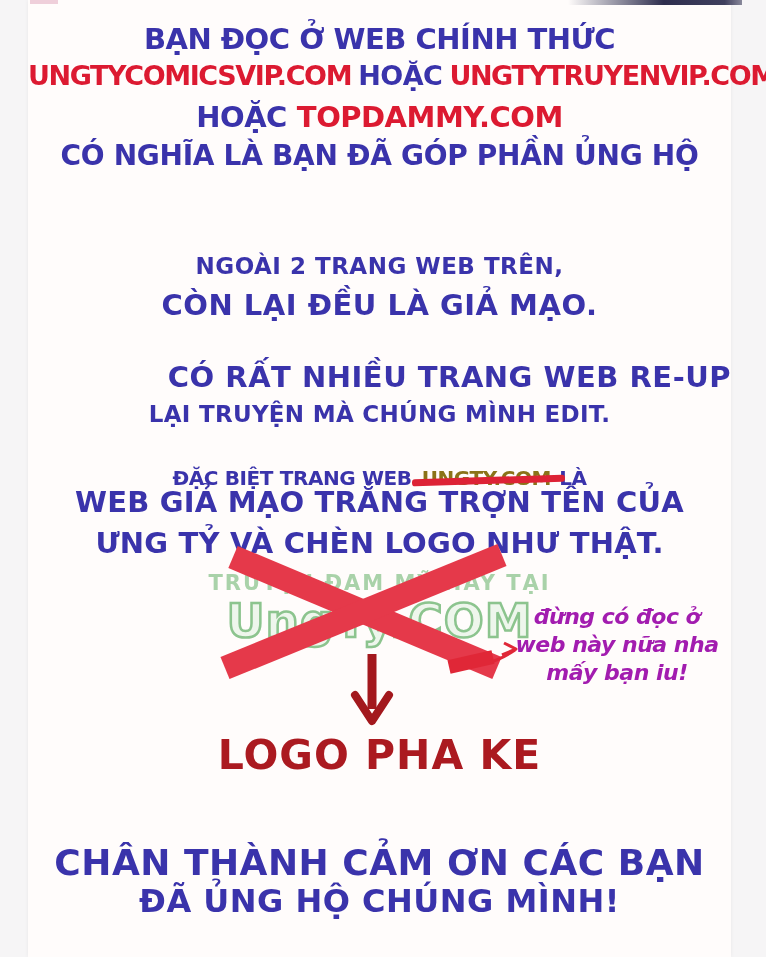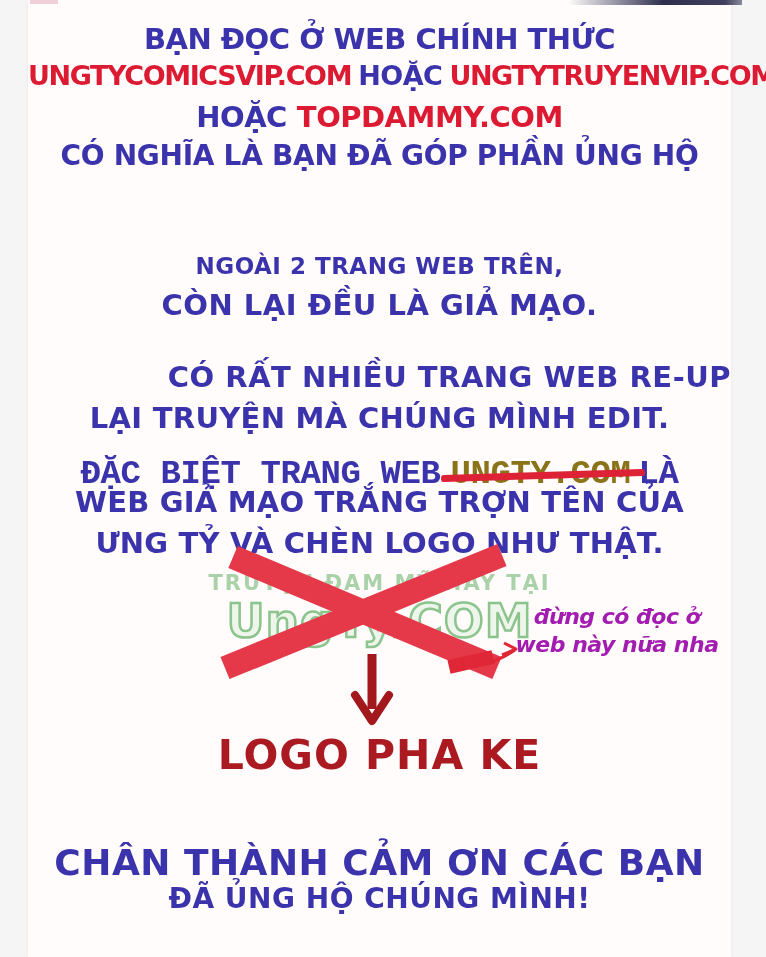--- a/index.html
+++ b/index.html
@@ -31,22 +31,22 @@
   .hdr1{top:22px;font-size:29px;letter-spacing:-.5px;}
   .hdr2{top:60px;font-size:27px;letter-spacing:-1.4px;}
   .hdr2 .or{margin:0 7px;letter-spacing:-.5px;}
   .hdr3{top:100px;font-size:29px;letter-spacing:-.5px;}
   .hdr3 .or{margin-right:10px;}
   .hdr4{top:139px;font-size:28px;letter-spacing:-.3px;}
   .hdr5{top:179px;font-size:28px;letter-spacing:-.3px;}
   .not1{top:242px;font-size:23px;letter-spacing:.5px;margin-top:11px;}
   .not2{top:288px;font-size:29px;letter-spacing:.5px;}
   .war1{top:360px;font-size:29px;letter-spacing:.5px;text-align:right;}
-  .war2{top:401px;font-size:29px;letter-spacing:.3px;}
-  .war3{top:455px;font-size:34px;letter-spacing:-.4px;font-family:Liberation Mono, monospace;}
+  .war2{top:401px;font-size:23px;letter-spacing:.3px;}
+  .war3{top:466px;font-size:20px;letter-spacing:-.4px;}
   .war4{top:485px;font-size:29px;letter-spacing:.2px;}
   .war5{top:526px;font-size:29px;letter-spacing:.2px;}
   .olive{color:#8a7318;}
   .strike{position:relative;display:inline-block;margin:0 8px 0 10px;}
   .strike::after{
     content:"";position:absolute;left:-10px;right:-14px;top:46%;height:7px;
     background:#dd2235;transform:rotate(-1.8deg);border-radius:3px;
   }
   .logo-tagline{
     top:571px;font-size:21px;letter-spacing:2px;
@@ -60,21 +60,21 @@
   }
   .note{
     position:absolute;left:512px;top:603px;width:210px;
     text-align:center;font-weight:bold;font-style:italic;
     font-size:22px;line-height:28px;color:#a21caf;letter-spacing:-.5px;
   }
   .fake-label{
     top:731px;font-size:41px;letter-spacing:1px;color:#ab1a20;text-align:center;
   }
   .foot1{top:842px;font-size:36px;letter-spacing:.5px;}
-  .foot2{top:882px;font-size:28px;letter-spacing:.5px;}
+  .foot2{top:882px;font-size:32px;letter-spacing:.5px;}
   .overlay{position:absolute;left:0;top:0;pointer-events:none;}
 </style>
 </head>
 <body>
 
 <div class="page">
   <div class="paper"></div>
   <div class="edge-mark-pink"></div>
   <div class="edge-mark-navy"></div>
 
@@ -91,20 +91,21 @@
   <div class="line war3"><span class="blue">ĐẶC BIỆT TRANG WEB</span><span class="olive strike">UNGTY.COM</span><span class="blue">LÀ</span></div>
   <div class="line war4 blue">WEB GIẢ MẠO TRẮNG TRỢN TÊN CỦA</div>
   <div class="line war5 blue">ƯNG TỶ VÀ CHÈN LOGO NHƯ THẬT.</div>
 
   <div class="line logo-tagline">TRUYỆN ĐAM MỸ HAY TẠI</div>
   <div class="line logo-brand">UngTy.COM</div>
 
   <div class="note">
     <div>đừng có đọc ở</div>
     <div>web này nữa nha</div>
+    <div>mấy bạn iu!</div>
   </div>
 
   <div class="line fake-label">LOGO PHA KE</div>
 
   <div class="line foot1 blue">CHÂN THÀNH CẢM ƠN CÁC BẠN</div>
   <div class="line foot2 blue">ĐÃ ỦNG HỘ CHÚNG MÌNH!</div>
 
   <svg class="overlay" width="766" height="957" viewBox="0 0 766 957">
     <g>
       <line x1="233" y1="557" x2="497" y2="668" stroke="#e5394a" stroke-width="24"></line>

